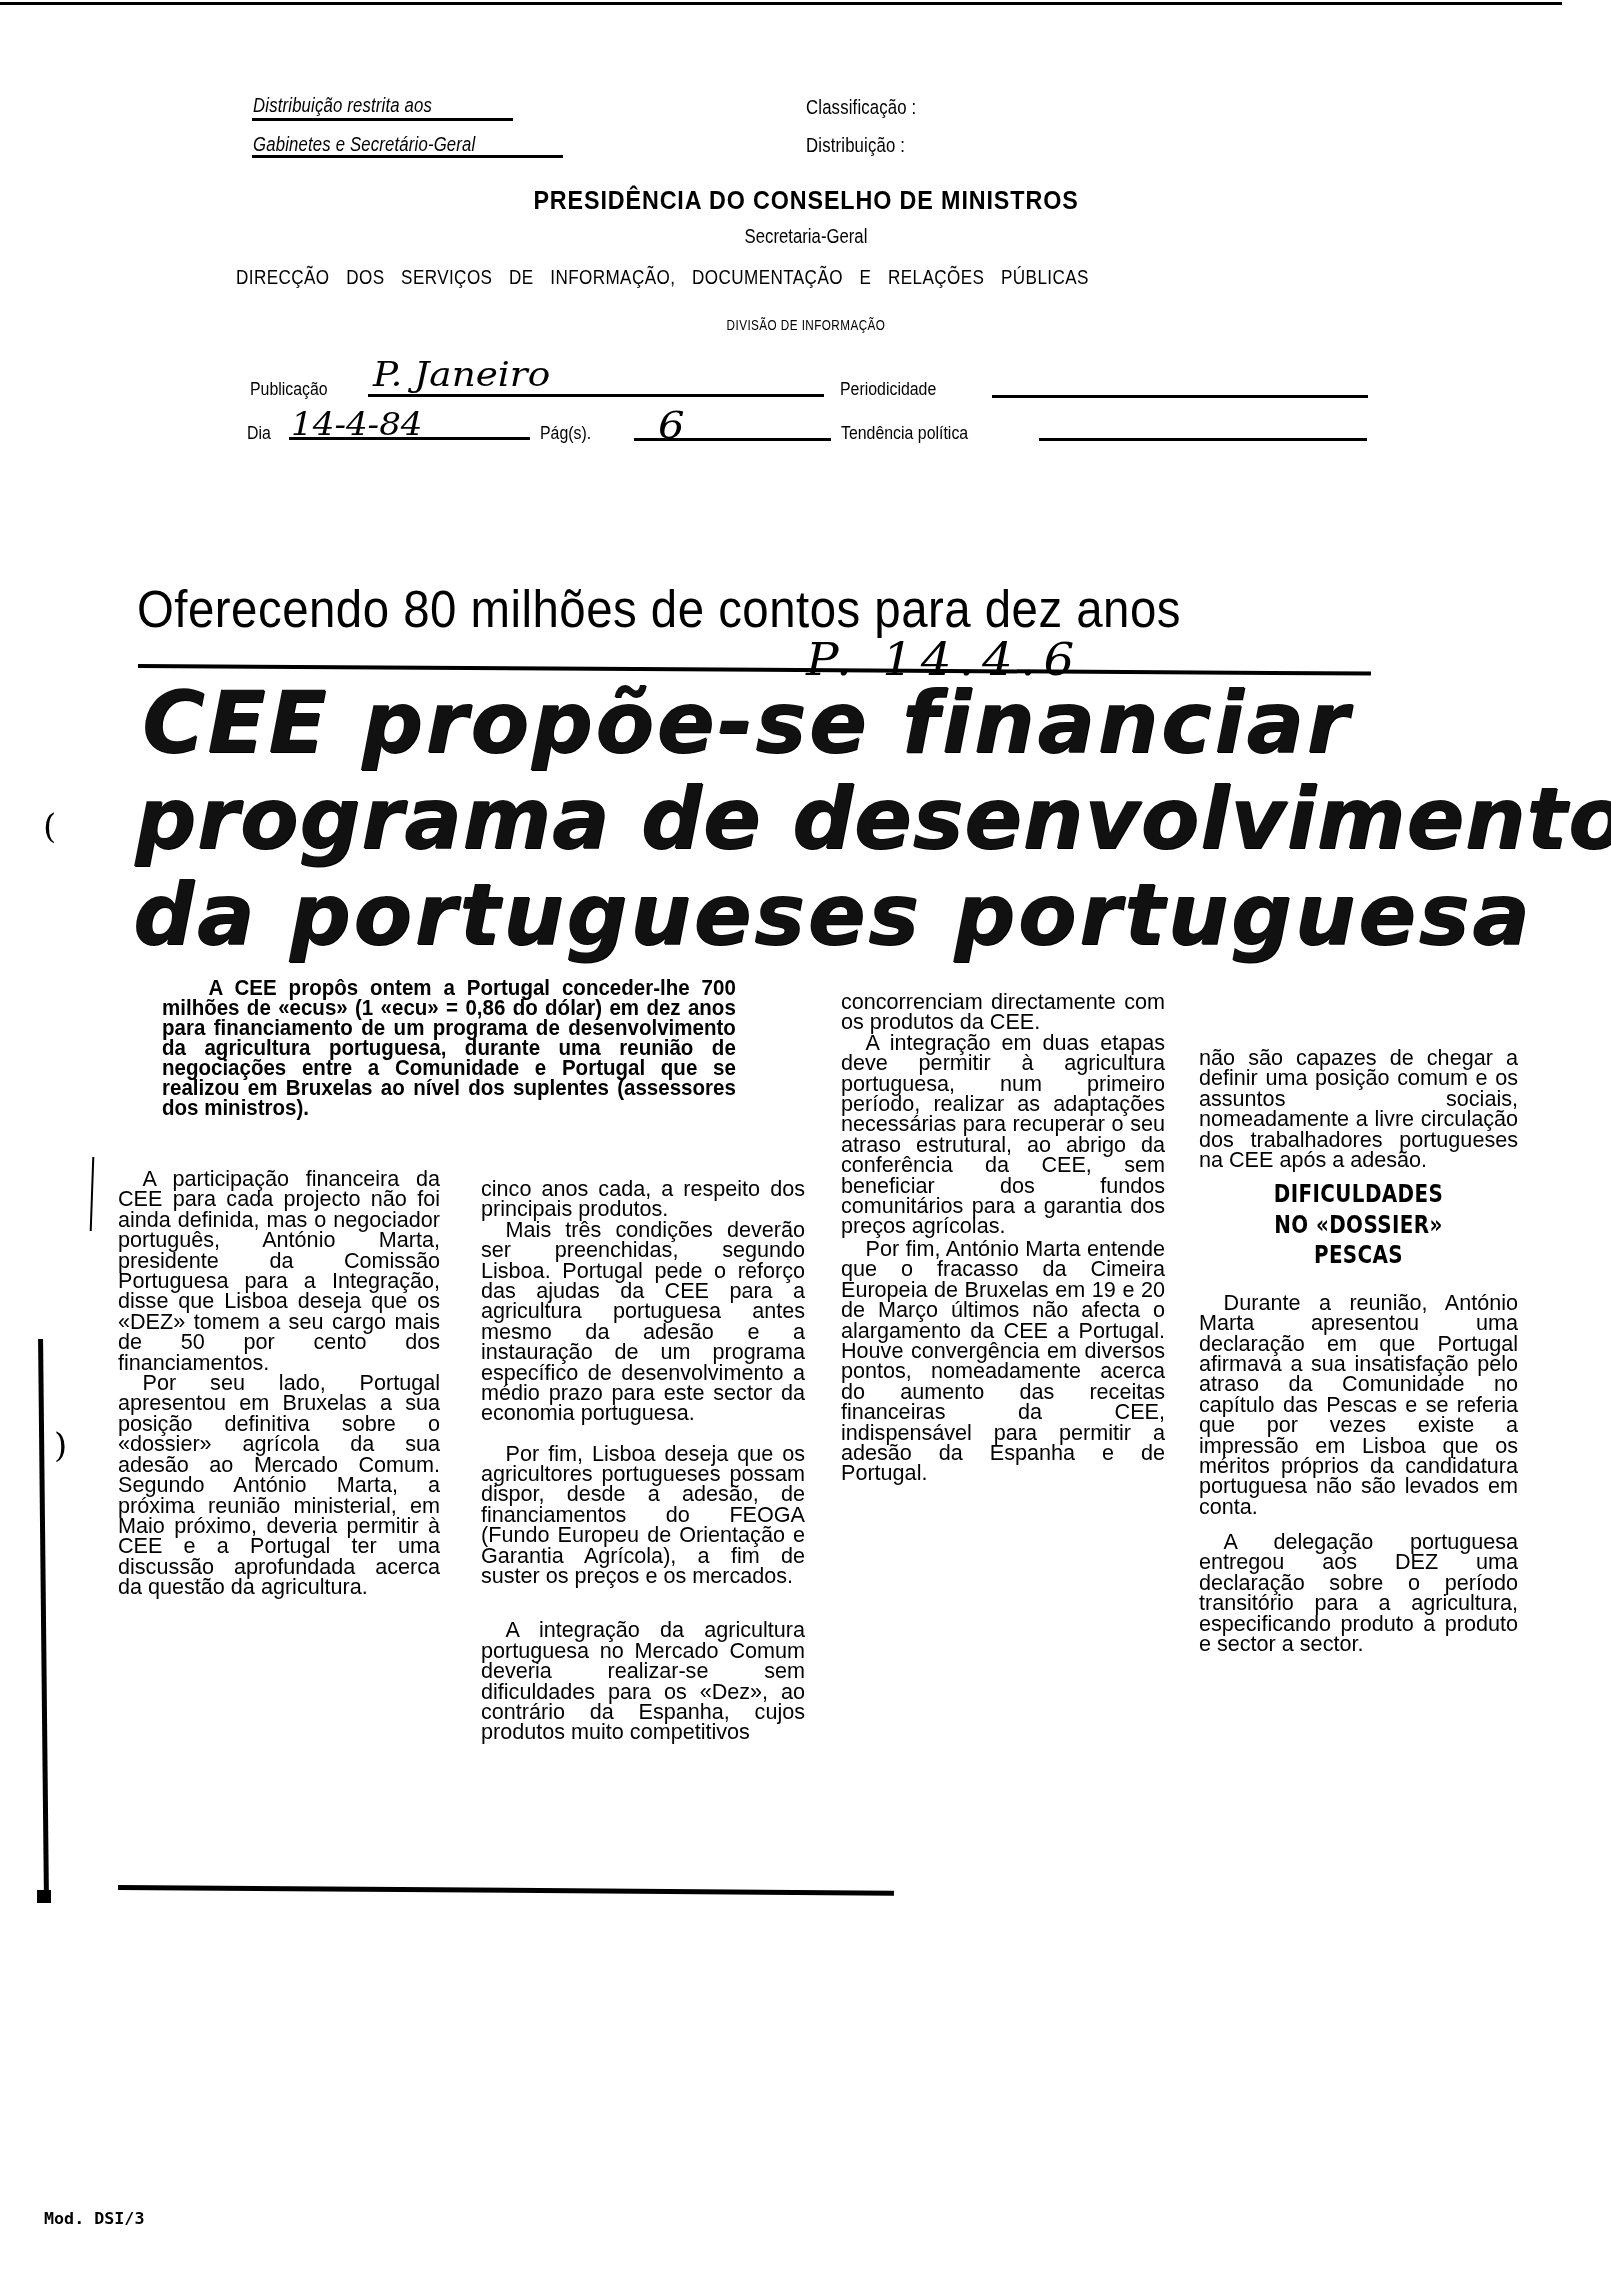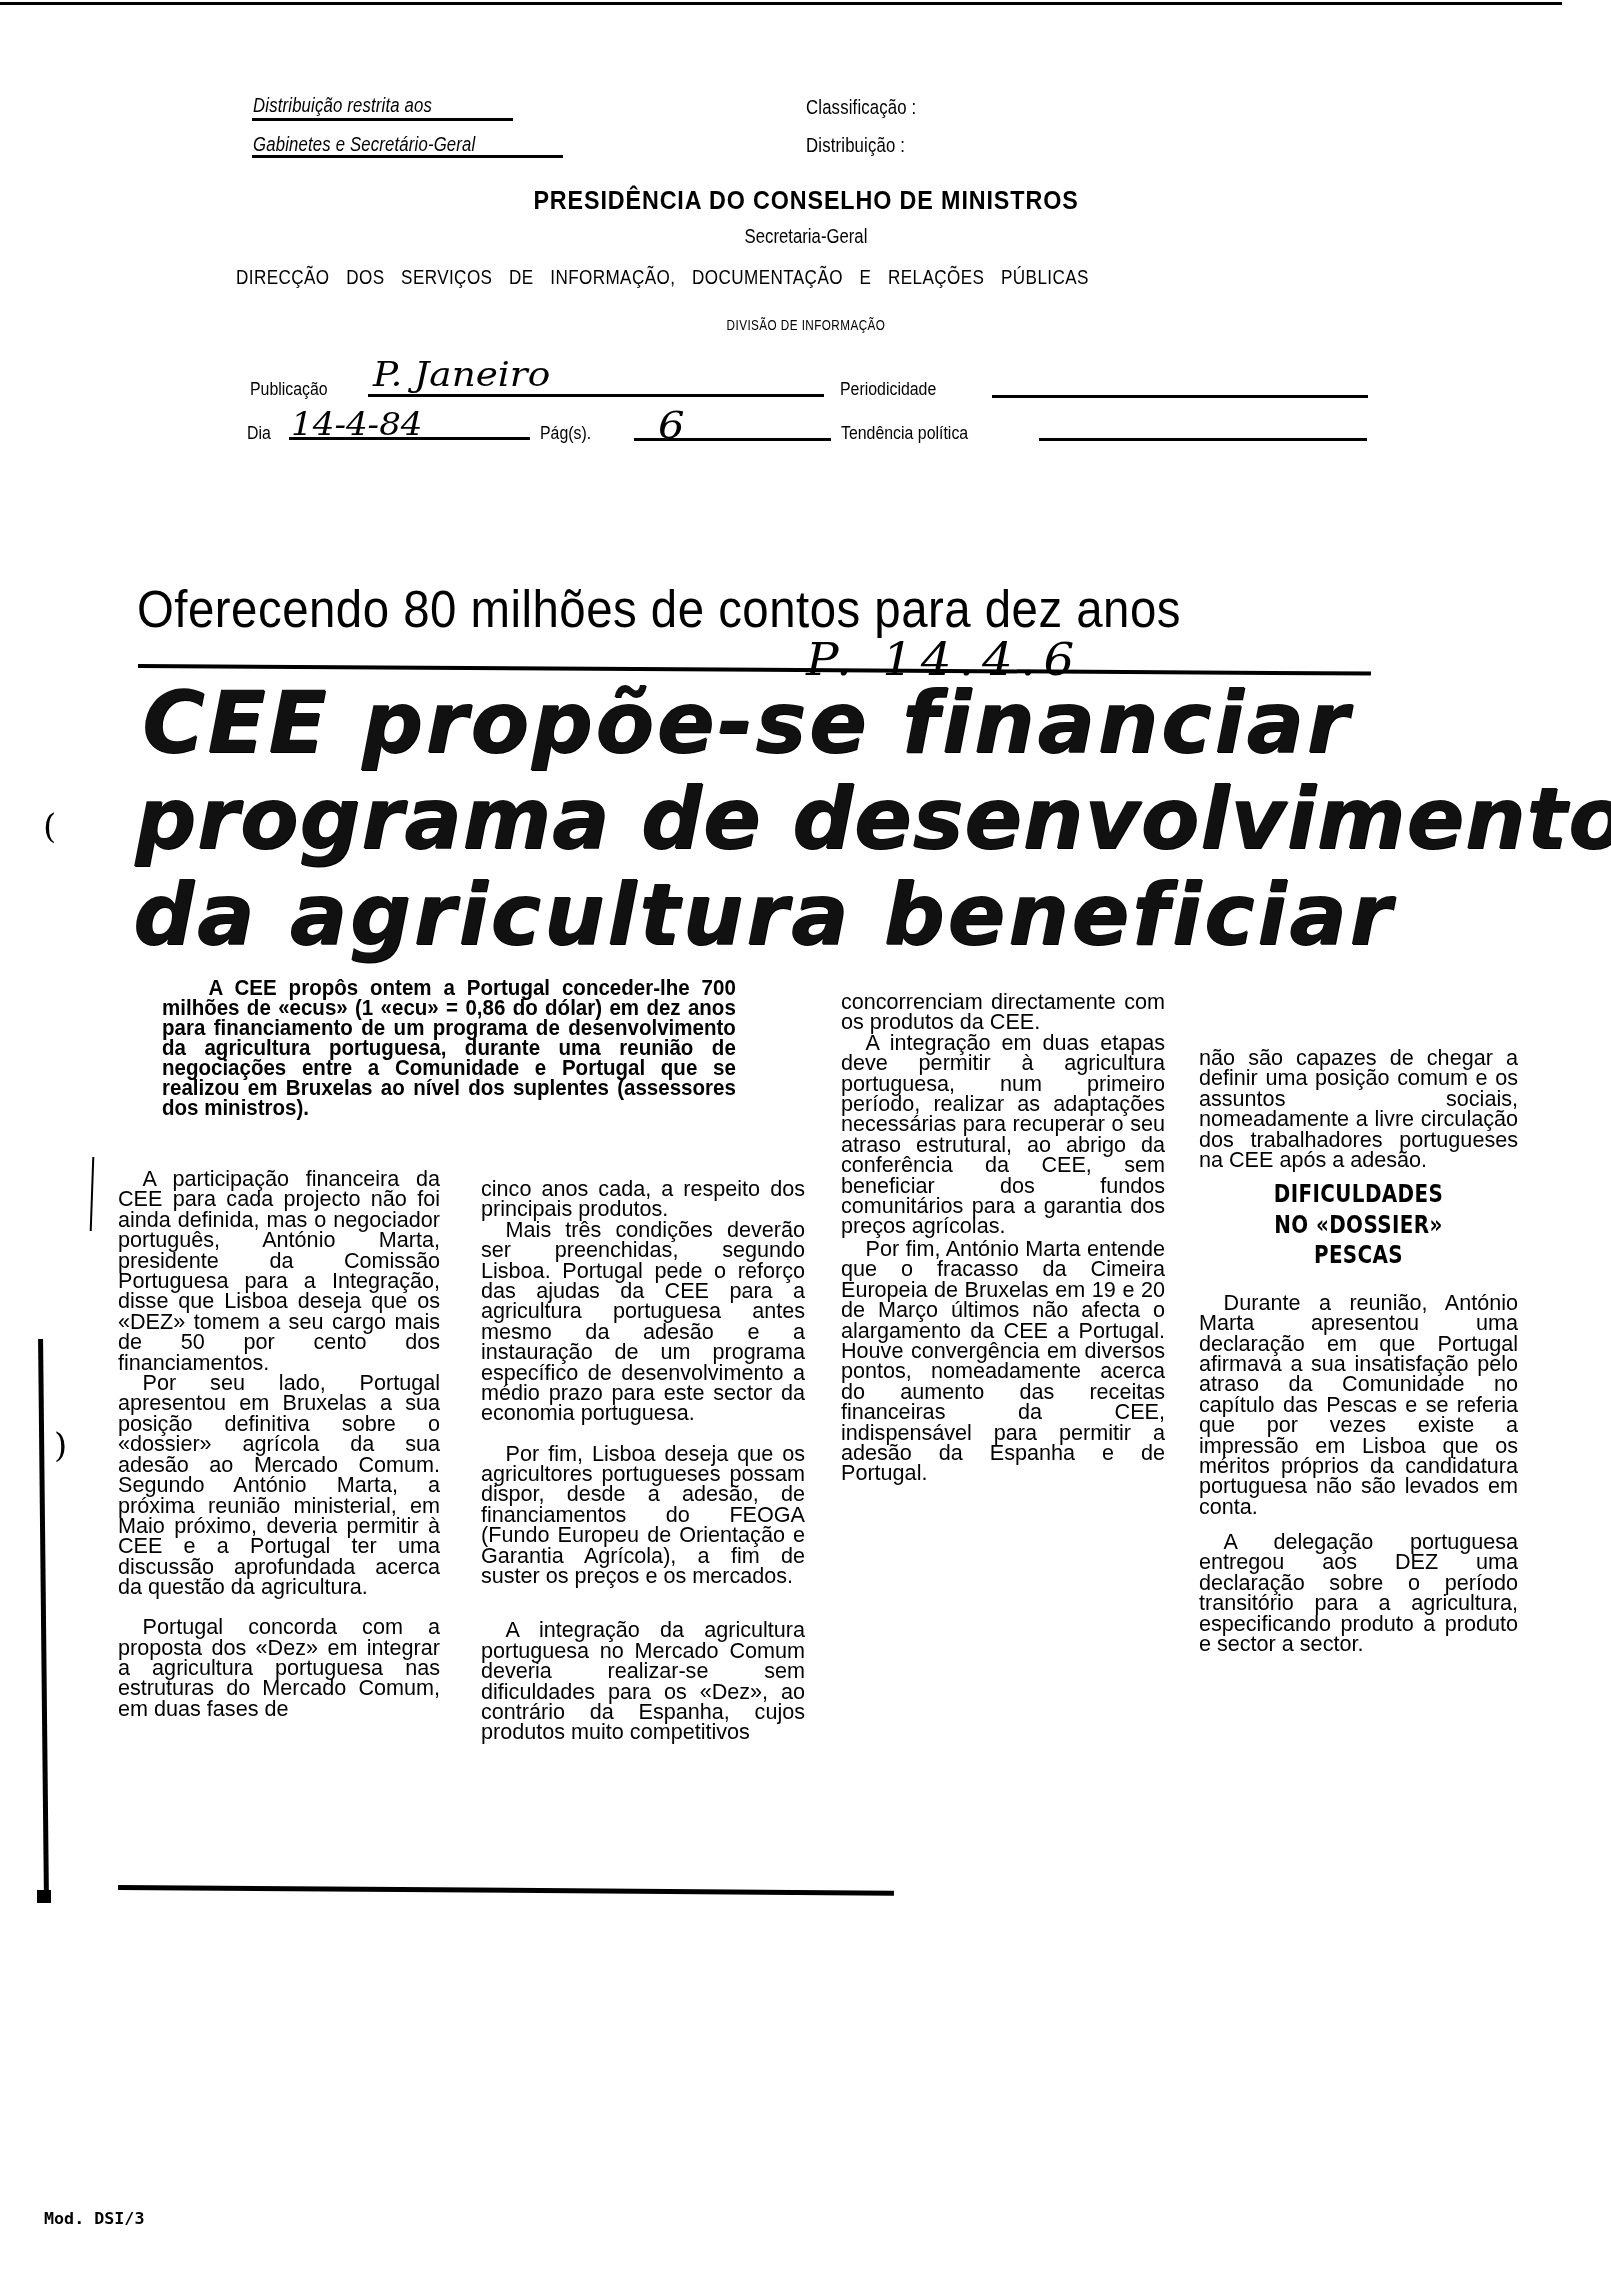--- a/index.html
+++ b/index.html
@@ -86,28 +86,27 @@
 <div class="abs field-line" style="left:1039px; top:438px; width:328px;"></div>
 <div class="abs field-label" style="left:1042px; top:417px;"></div>
 
 <div class="abs kicker">Oferecendo 80 milhões de contos para dez anos</div>
 <div class="abs kicker-rule"></div>
 
 <div class="abs handwriting" style="left:806px; top:634px; font-size:44px; letter-spacing:6.9px;">P. 14.4.6</div>
 
 <div class="abs headline hl1">CEE propõe-se financiar</div>
 <div class="abs headline hl2">programa de desenvolvimento</div>
-<div class="abs headline hl3">da agricultura beneficiar</div>
+<div class="abs headline hl3">da portugueses portuguesa</div>
 
 <div class="abs lead">A CEE propôs ontem a Portugal conceder-lhe 700 milhões de «ecus» (1 «ecu» = 0,86 do dólar) em dez anos para financiamento de um programa de desenvolvimento da agricultura portuguesa, durante uma reunião de negociações entre a Comunidade e Portugal que se realizou em Bruxelas ao nível dos suplentes (assessores dos ministros).</div>
 
 <div class="abs col col1">
   <p>A participação financeira da CEE para cada projecto não foi ainda definida, mas o negociador português, António Marta, presidente da Comissão Portuguesa para a Integração, disse que Lisboa deseja que os «DEZ» tomem a seu cargo mais de 50 por cento dos financiamentos.</p>
   <p>Por seu lado, Portugal apresentou em Bruxelas a sua posição definitiva sobre o «dossier» agrícola da sua adesão ao Mercado Comum. Segundo António Marta, a próxima reunião ministerial, em Maio próximo, deveria permitir à CEE e a Portugal ter uma discussão aprofundada acerca da questão da agricultura.</p>
-  <p class="gap">Portugal concorda com a proposta dos «Dez» em integrar a agricultura portuguesa nas estruturas do Mercado Comum, em duas fases de</p>
 </div>
 
 <div class="abs col col2">
   <p style="text-indent:0">cinco anos cada, a respeito dos principais produtos.</p>
   <p>Mais três condições deverão ser preenchidas, segundo Lisboa. Portugal pede o reforço das ajudas da CEE para a agricultura portuguesa antes mesmo da adesão e a instauração de um programa específico de desenvolvimento a médio prazo para este sector da economia portuguesa.</p>
   <p class="gap">Por fim, Lisboa deseja que os agricultores portugueses possam dispor, desde a adesão, de financiamentos do FEOGA (Fundo Europeu de Orientação e Garantia Agrícola), a fim de suster os preços e os mercados.</p>
   <p class="gap" style="margin-top:34px">A integração da agricultura portuguesa no Mercado Comum deveria realizar-se sem dificuldades para os «Dez», ao contrário da Espanha, cujos produtos muito competitivos</p>
 </div>
 
 <div class="abs col col3">

